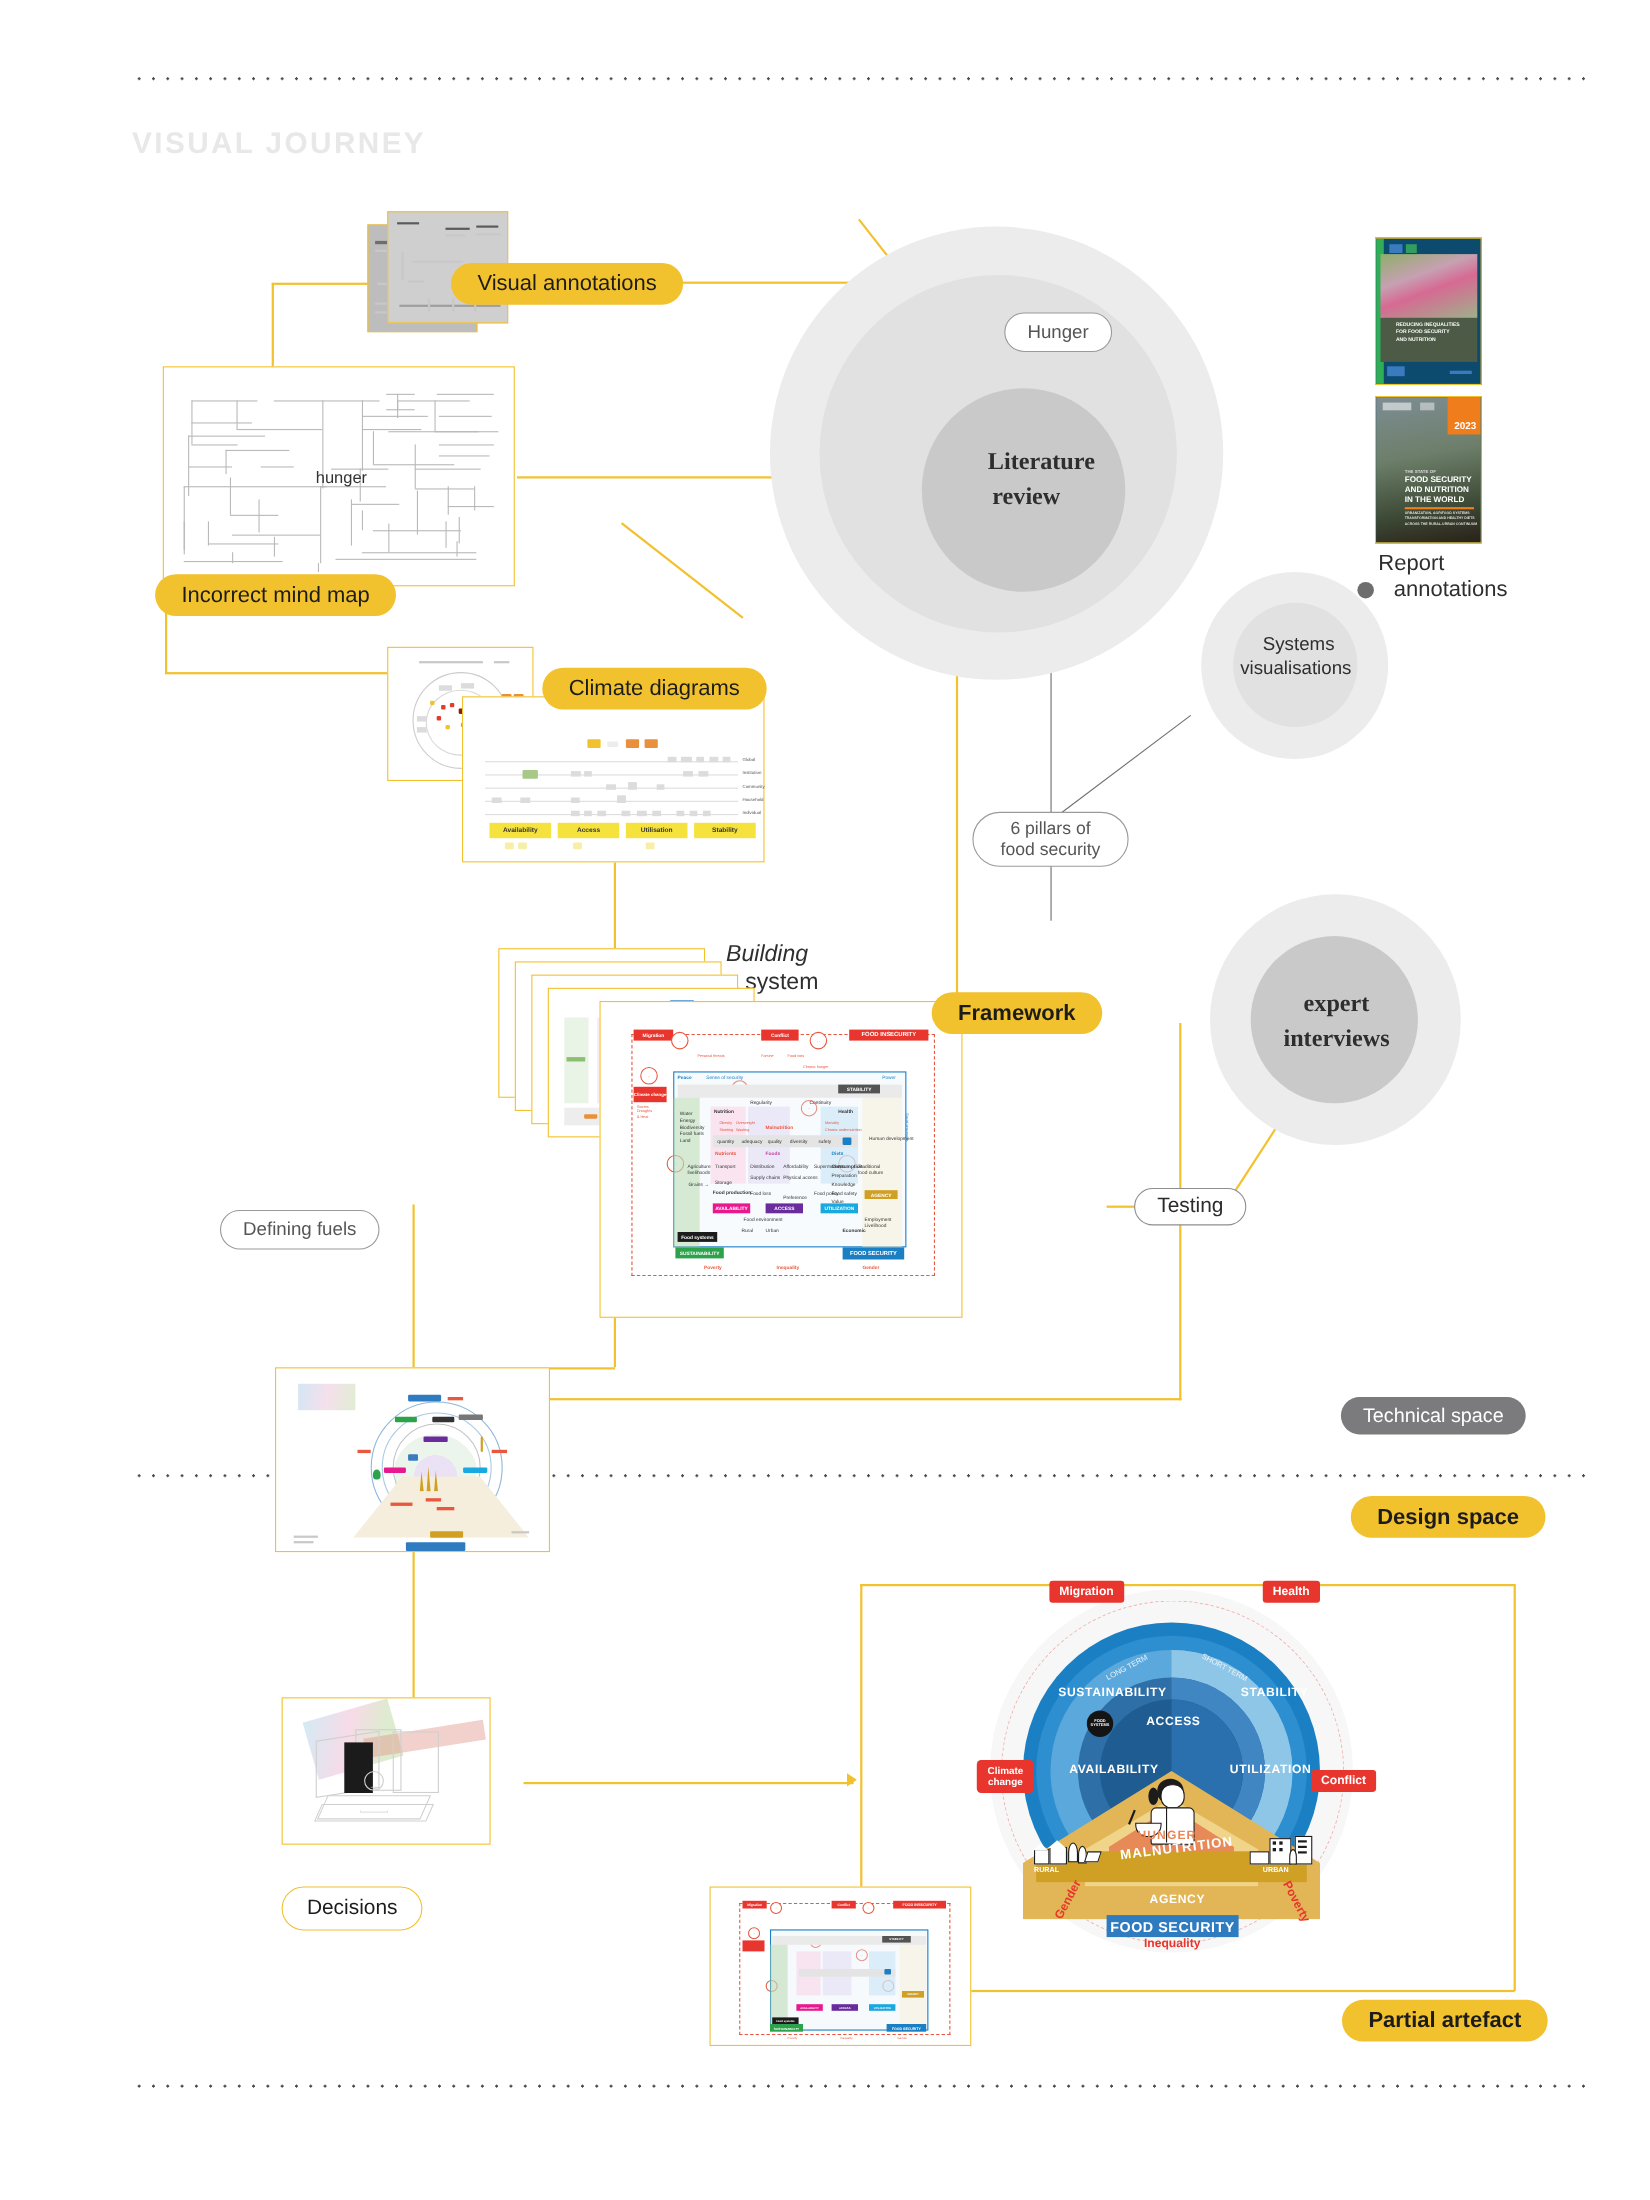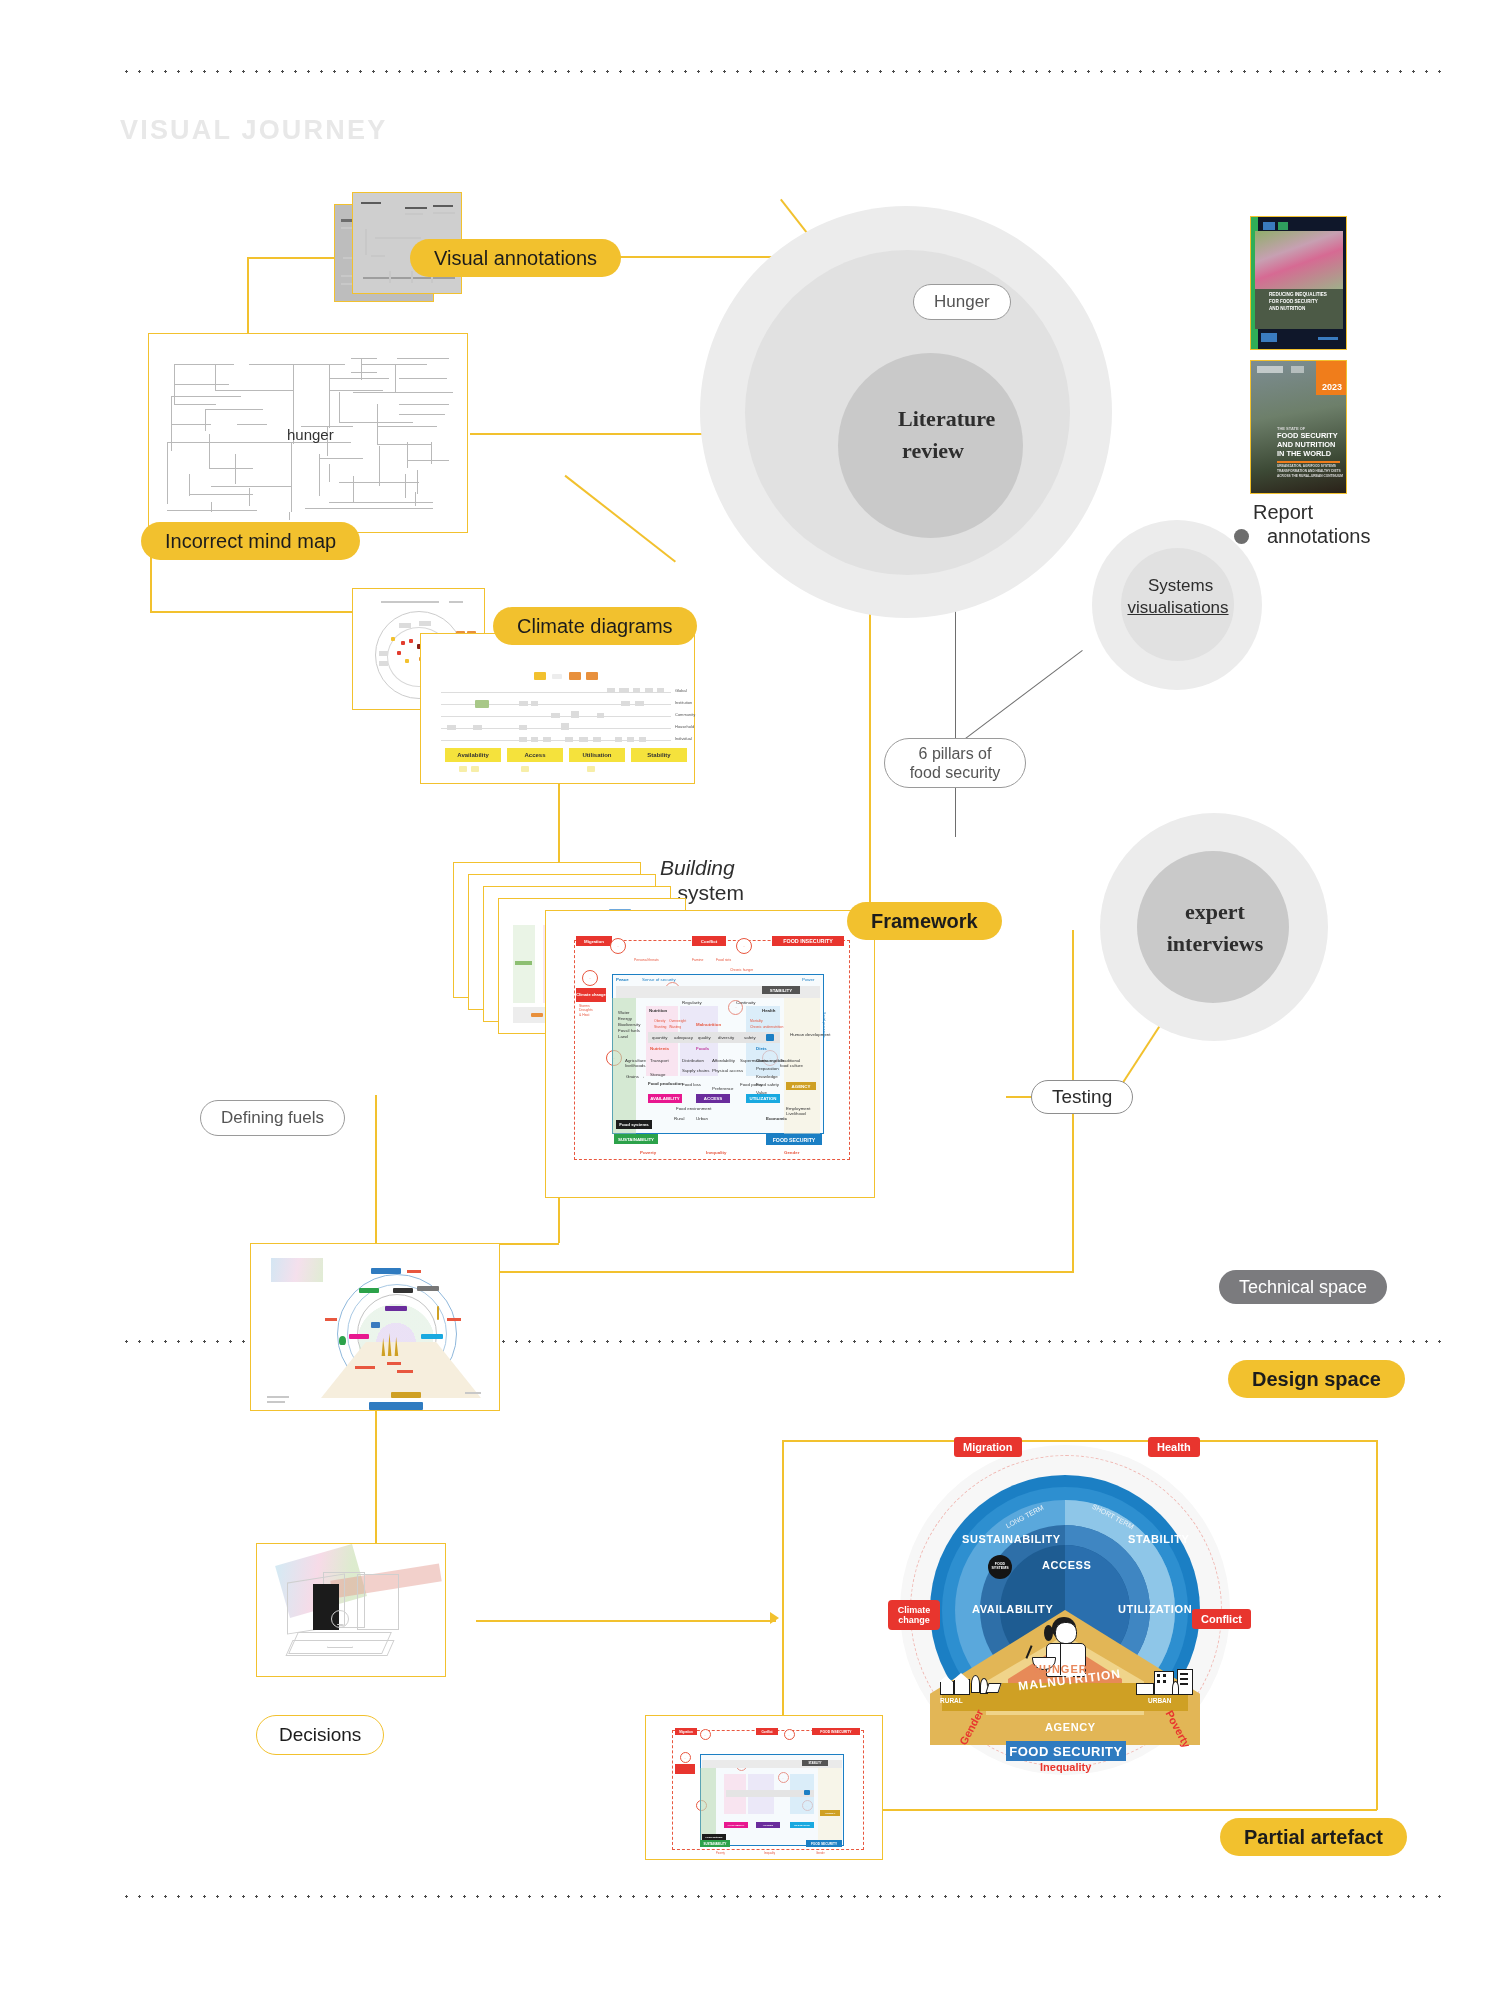--- a/index.html
+++ b/index.html
@@ -53,21 +53,21 @@
 
   
   .frame{position:absolute;border:1.6px solid #f2c12e;background:#fff;box-sizing:border-box;}
 
   
   .mm{position:absolute;inset:0;}
   .mmw{position:absolute;background:#b9b9b9;}
   .mm-label{position:absolute;font-size:15px;color:#333;}
 
   
-  .cover{position:absolute;border:1.6px solid #f2c12e;box-sizing:border-box;overflow:hidden;background:#0f172a;}
+  .cover{position:absolute;border:1.6px solid #f2c12e;box-sizing:border-box;overflow:hidden;background:#0c4a6e;}
   .cov1-img{position:absolute;left:4px;right:3px;top:14px;height:58px;
     background:linear-gradient(160deg,#8fae6a 0%,#c7a0b2 35%,#d66a93 55%,#9fb08a 100%);}
   .cov1-bar{position:absolute;left:0;top:0;bottom:0;width:7px;background:#2fae57;}
   .cov2-img{position:absolute;inset:0;background:linear-gradient(170deg,#7d8d94 0%,#6d7f6a 40%,#3d4a36 75%,#2a2118 100%);}
   .cov2-orange{position:absolute;right:0;top:0;width:32%;height:26%;background:#f07d1b;}
   .cov-txt{position:absolute;color:#fff;font-weight:bold;line-height:1.05;}
 
   
   .tt{position:absolute;background:#c8c8c8;height:2px;}
   .chip{position:absolute;border-radius:1px;}
@@ -166,21 +166,21 @@
 
   <div class="circ c-l1" style="left:1100px;top:813px;width:228px;height:228px;"></div>
   <div class="circ c-l3" style="left:1137px;top:851px;width:152px;height:152px;"></div>
 
   <div class="pill pill-outline" style="left:913px;top:284px;">Hunger</div>
 
   <div class="plabel serif" style="left:898px;top:405px;font-size:22px;text-align:center;width:70px;">Literature</div>
   <div class="plabel serif" style="left:898px;top:437px;font-size:22px;text-align:center;width:70px;">review</div>
 
   <div class="plabel" style="left:1148px;top:575px;font-size:17px;text-align:center;width:60px;">Systems</div>
-  <div class="plabel" style="left:1123px;top:597px;font-size:17px;text-align:center;width:110px;text-decoration:underline;">visualisations</div>
+  <div class="plabel" style="left:1123px;top:597px;font-size:17px;text-align:center;width:110px;">visualisations</div>
 
   <div class="plabel serif" style="left:1185px;top:898px;font-size:22px;text-align:center;width:60px;">expert</div>
   <div class="plabel serif" style="left:1160px;top:930px;font-size:22px;text-align:center;width:110px;">interviews</div>
 
   <div class="pill pill-outline two" style="left:884px;top:738px;width:142px;">
     <span>6 pillars of</span>
     <span>food security</span>
   </div>
 
   <div class="pill pill-thin" style="left:1031px;top:1080px;">Testing</div>

